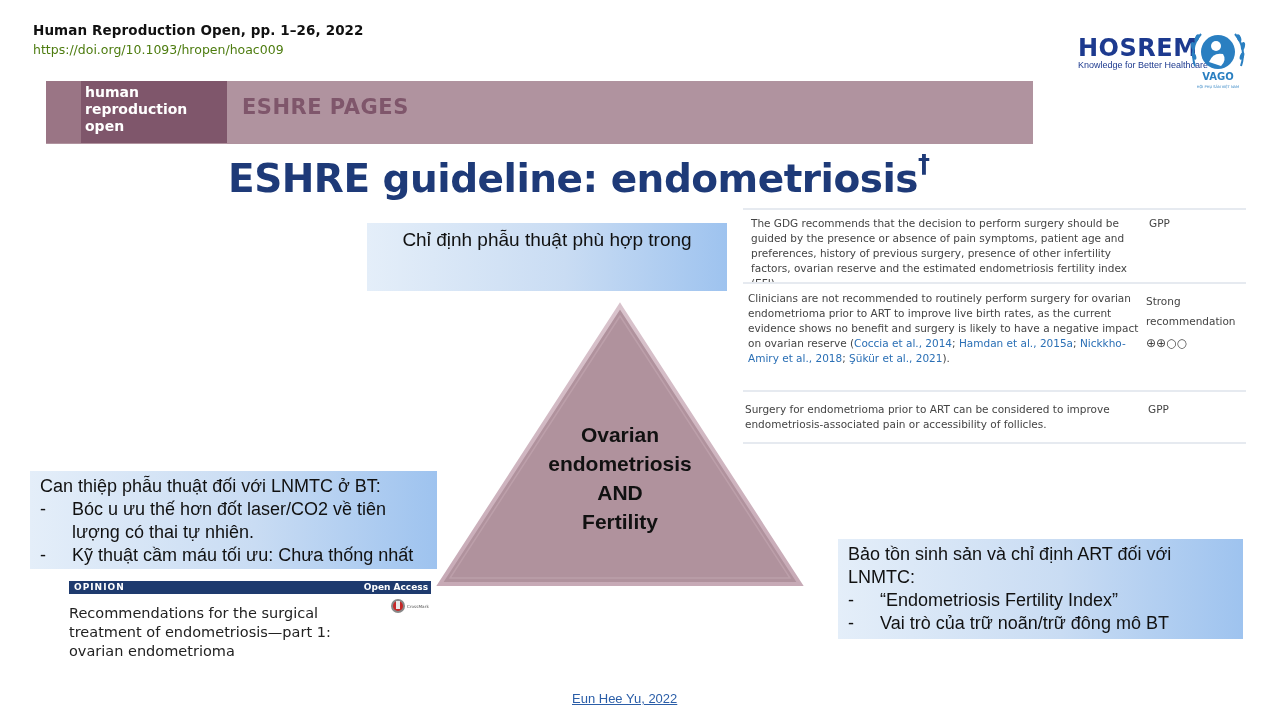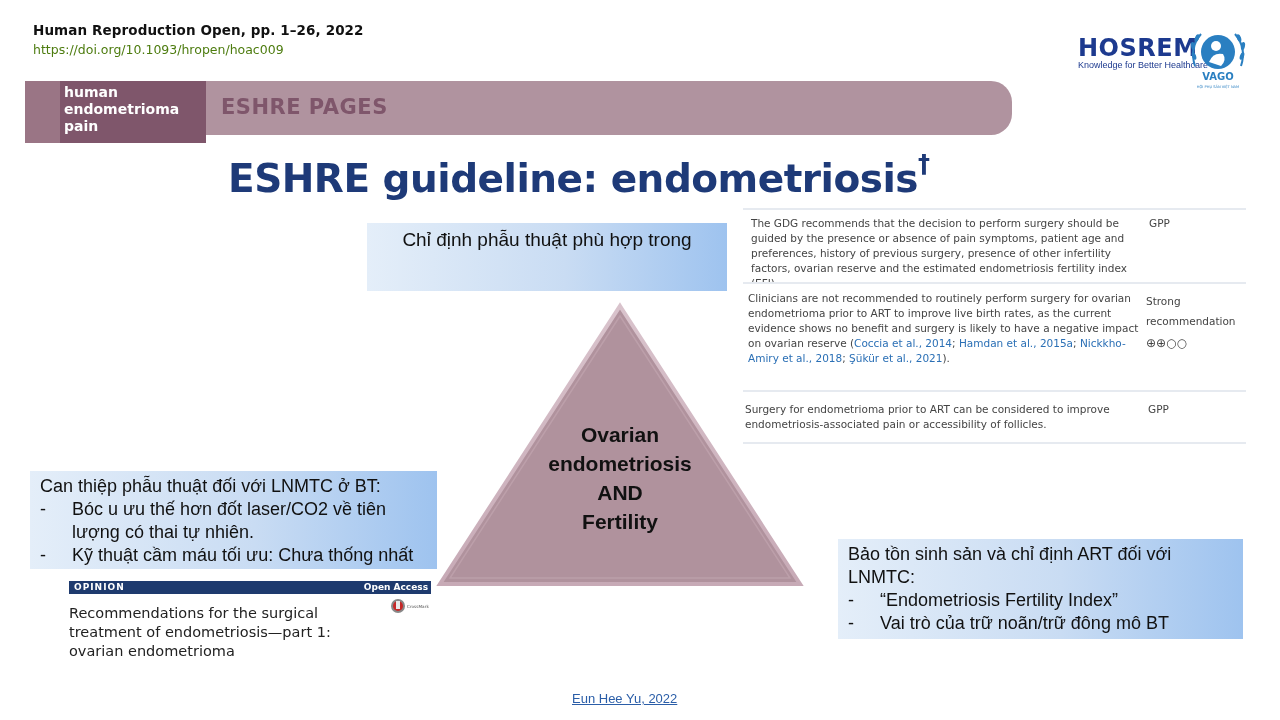--- a/index.html
+++ b/index.html
@@ -1,20 +1,20 @@
 <!DOCTYPE html>
 <html><head>
 <meta charset="utf-8">
 <style>
   html, body { margin:0; padding:0; }
   body { width:1280px; height:720px; position:relative; background:#ffffff; overflow:hidden; font-family:"Liberation Sans", sans-serif; }
   .abs { position:absolute; }
   .journal-title { left:33px; top:22px; font-family:"DejaVu Sans", sans-serif; font-weight:bold; font-size:13.5px; color:#111; letter-spacing:0.1px; }
   .journal-doi { left:33px; top:42px; font-family:"DejaVu Sans", sans-serif; font-size:12.5px; color:#4d7c0f; }
-  .banner { left:25px; top:81px; width:987px; height:54px; background:#b0939f;border-radius:21px; }
+  .banner { left:46px; top:81px; width:987px; height:63px; background:#b0939f; }
   .banner-left-pad { position:absolute; left:0; top:0; width:35px; height:62px; background:#9a7585; }
   .banner-dark { position:absolute; left:35px; top:0; width:146px; height:62px; background:#7f566b; }
   .banner-brand { position:absolute; left:39px; top:3px; color:#fff; font-family:"DejaVu Sans", sans-serif; font-weight:bold; font-size:14px; line-height:17px; }
   .banner-section { position:absolute; left:196px; top:14px; color:#7f566b; font-family:"DejaVu Sans", sans-serif; font-weight:bold; font-size:21px; letter-spacing:0.5px; }
   .guideline-title { left:228px; top:156px; color:#1e3a78; font-family:"DejaVu Sans", sans-serif; font-weight:bold; font-size:39px; letter-spacing:-0.5px; }
   .guideline-title sup { font-size:24px; position:relative; top:-6px; }
 
   .hosrem { left:1036px; top:34px;margin-left:42px; }
   .hosrem-word { font-family:"DejaVu Sans", sans-serif; font-weight:bold; font-size:24px; color:#1d3a8f; letter-spacing:0.5px; }
   .hosrem-tag { font-family:"Liberation Sans", sans-serif; font-size:9px; color:#1d3a8f; margin-top:-2px; }
@@ -48,22 +48,22 @@
 <body>
 
 <div class="abs journal-title">Human Reproduction Open, pp. 1–26, 2022</div>
 <div class="abs journal-doi">https://doi.org/10.1093/hropen/hoac009</div>
 
 <div class="abs banner">
   <div class="banner-left-pad"></div>
   <div class="banner-dark"></div>
   <div class="banner-brand">
     <div>human</div>
-    <div>endometrioma</div>
-    <div>pain</div>
+    <div>reproduction</div>
+    <div>open</div>
   </div>
   <div class="banner-section">ESHRE PAGES</div>
 </div>
 
 <div class="abs guideline-title">
   <span>ESHRE guideline: endometriosis</span><sup>†</sup>
 </div>
 
 <div class="abs hosrem">
   <div class="hosrem-word">HOSREM</div>

